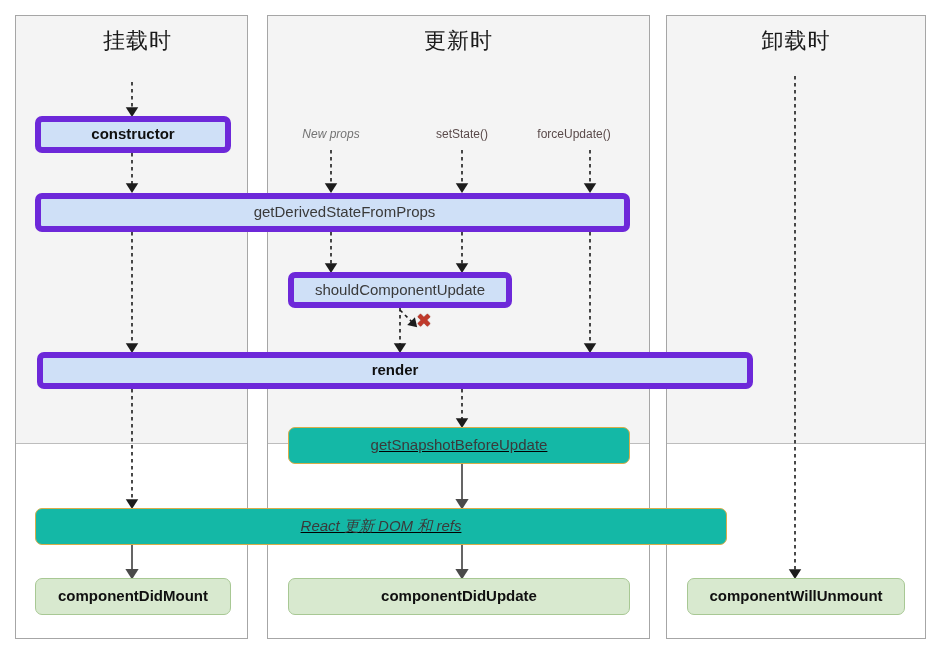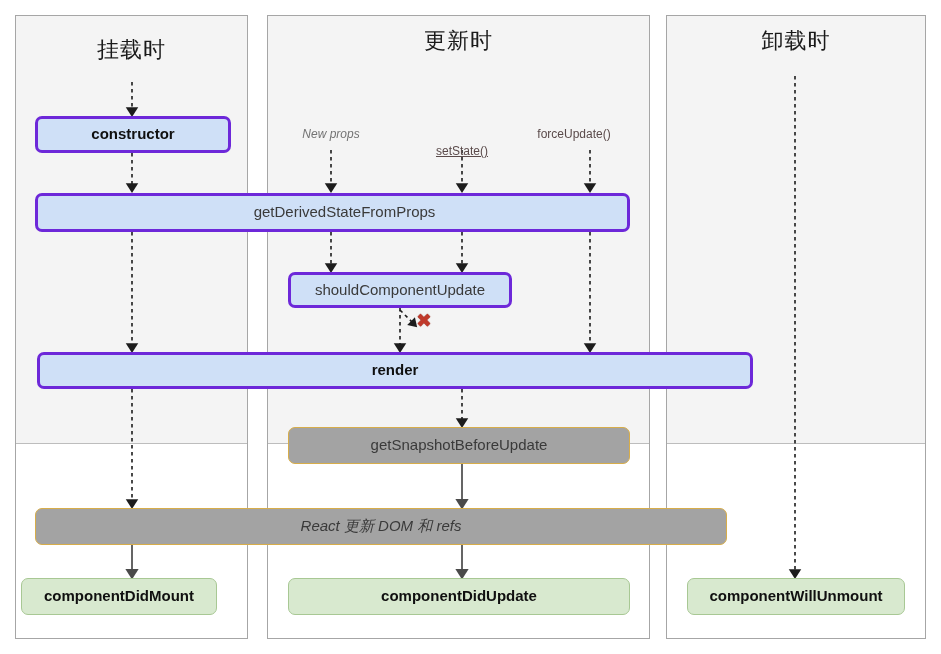--- a/index.html
+++ b/index.html
@@ -47,25 +47,26 @@
     border-radius: 7px;
     display: flex;
     align-items: center;
     justify-content: center;
     text-align: center;
     line-height: 1.1;
     z-index: 5;
   }
   .node-blue {
     background: #cfe0f7;
-    border: 3px solid #6d28d9;
+    border: 6px solid #6d28d9;
   }
   .node-amber {
-    background: #a3a3a3;
+    background: #14b8a6;
     border: 1px solid #d7ad4a;
+    text-decoration: underline;
   }
   .node-green {
     background: #d8e9cf;
     border: 1px solid #a8c894;
   }
   .t-bold {
     font-weight: bold;
     font-size: 15px;
     color: #101010;
   }
@@ -119,21 +120,21 @@
   </div>
 
   <div class="panel" style="left:267px; top:15px; width:383px; height:624px;">
     <div class="panel-shade" style="left:0; top:0; right:0; height:428px;"></div>
   </div>
 
   <div class="panel" style="left:666px; top:15px; width:260px; height:624px;">
     <div class="panel-shade" style="left:0; top:0; right:0; height:428px;"></div>
   </div>
 
-  <div class="panel-title" style="left:15px; top:26px; width:233px;margin-top:9px;">挂载时</div>
+  <div class="panel-title" style="left:21px; top:26px; width:233px;">挂载时</div>
   <div class="panel-title" style="left:267px; top:26px; width:383px;">更新时</div>
   <div class="panel-title" style="left:666px; top:26px; width:260px;">卸载时</div>
 
   <svg id="arrows" viewBox="0 0 941 654" xmlns="http://www.w3.org/2000/svg">
     <defs>
       <marker id="ahD" markerWidth="9" markerHeight="9" refX="3.4" refY="4.5" orient="auto" markerUnits="strokeWidth">
         <path d="M0.4,0.6 L6.6,4.5 L0.4,8.4 z" fill="#1c1c1c"></path>
       </marker>
       <marker id="ahS" markerWidth="9" markerHeight="9" refX="3.4" refY="4.5" orient="auto" markerUnits="strokeWidth">
         <path d="M0.4,0.6 L6.6,4.5 L0.4,8.4 z" fill="#4a4a4a"></path>
@@ -177,21 +178,21 @@
       <line x1="590" y1="150" x2="590" y2="188" marker-end="url(#ahD)"></line>
       <line x1="590" y1="232" x2="590" y2="348" marker-end="url(#ahD)"></line>
     </g>
 
     <g stroke="#1c1c1c" stroke-width="1.6" stroke-dasharray="3.5,3.5" fill="none">
       <line x1="795" y1="76" x2="795" y2="574" marker-end="url(#ahD)"></line>
     </g>
   </svg>
 
   <div class="trigger ital" style="left:271px; top:127px; width:120px;">New props</div>
-  <div class="trigger" style="left:402px; top:144px; width:120px;text-decoration:underline;">setState()</div>
+  <div class="trigger" style="left:402px; top:127px; width:120px;">setState()</div>
   <div class="trigger" style="left:514px; top:127px; width:120px;">forceUpdate()</div>
 
   <div class="node node-blue" style="left:35px; top:116px; width:196px; height:37px;">
     <span class="t-bold">constructor</span>
   </div>
 
   <div class="node node-blue" style="left:35px; top:193px; width:595px; height:39px;padding-left:24px;">
     <span class="t-reg">getDerivedStateFromProps</span>
   </div>
 
@@ -204,21 +205,21 @@
   </div>
 
   <div class="node node-amber" style="left:288px; top:427px; width:342px; height:37px;">
     <span class="t-reg">getSnapshotBeforeUpdate</span>
   </div>
 
   <div class="node node-amber" style="left:35px; top:508px; width:692px; height:37px;">
     <span class="t-ital">React 更新 DOM 和 refs</span>
   </div>
 
-  <div class="node node-green" style="left:21px; top:578px; width:196px; height:37px;">
+  <div class="node node-green" style="left:35px; top:578px; width:196px; height:37px;">
     <span class="t-bold">componentDidMount</span>
   </div>
 
   <div class="node node-green" style="left:288px; top:578px; width:342px; height:37px;">
     <span class="t-bold">componentDidUpdate</span>
   </div>
 
   <div class="node node-green" style="left:687px; top:578px; width:218px; height:37px;">
     <span class="t-bold">componentWillUnmount</span>
   </div>

